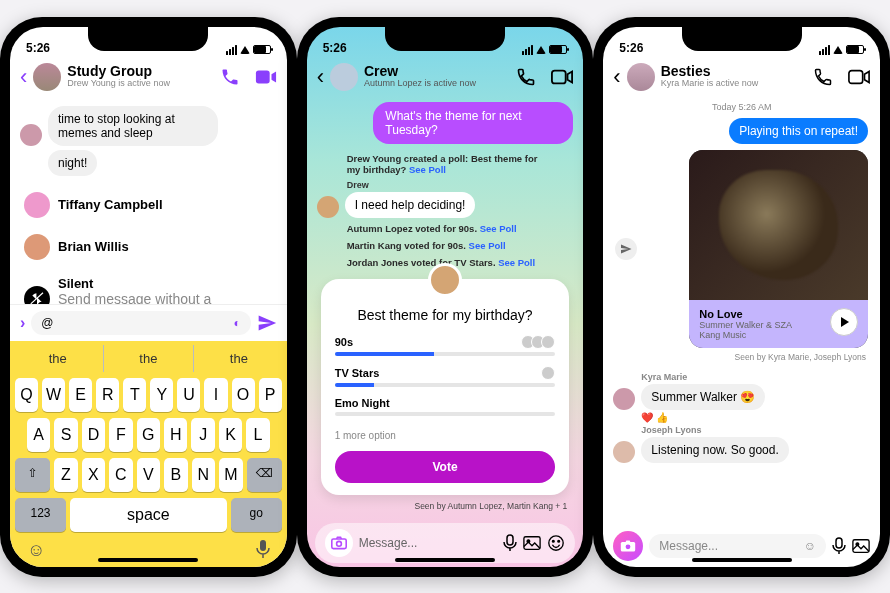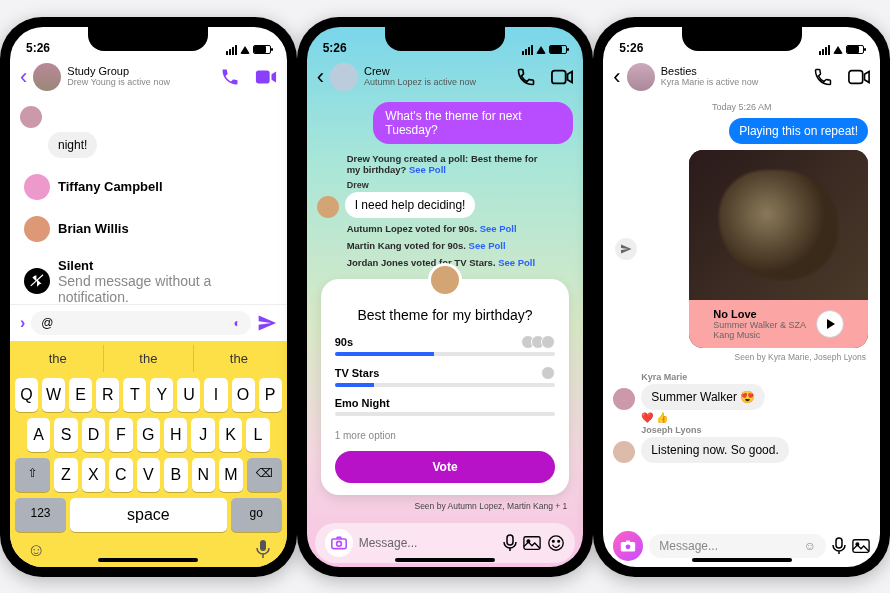--- a/index.html
+++ b/index.html
@@ -13,21 +13,21 @@
   .bars span{width:2px;background:#000;border-radius:.5px}
   .bars span:nth-child(1){height:4px}.bars span:nth-child(2){height:6px}.bars span:nth-child(3){height:8px}.bars span:nth-child(4){height:10px}
   .wifi{width:0;height:0;border-left:5px solid transparent;border-right:5px solid transparent;border-bottom:8px solid #000;border-radius:2px}
   .batt{width:18px;height:9px;border:1px solid #000;border-radius:2px;position:relative}
   .batt::after{content:"";position:absolute;right:-3px;top:2px;width:2px;height:3px;background:#000;border-radius:1px}
   .batt span{display:block;height:100%;width:75%;background:#000;border-radius:1px}
   .hdr{display:flex;align-items:center;gap:6px;padding:6px 10px;border-bottom:1px solid transparent}
   .back{font-size:22px;color:#8a3ffc;font-weight:300}
   .av{width:28px;height:28px;border-radius:50%;background:#ccc;flex:none}
   .av2{width:26px;height:26px;border-radius:50%;background:#ccc;flex:none}
-  .name{font-size:11px;font-weight:400;line-height:1}
+  .name{font-size:14px;font-weight:700;line-height:1}
   .sub{font-size:9px;color:#888;line-height:1.2}
   .hact{margin-left:auto;display:flex;gap:14px;color:#8a3ffc}
   .ico{width:22px;height:22px;display:flex;align-items:center;justify-content:center}
   .body{flex:1;overflow:hidden;position:relative}
   .msg{display:flex;align-items:flex-end;gap:6px;padding:2px 10px}
   .bub{background:#f0f0f0;border-radius:16px;padding:6px 10px;font-size:12px;max-width:170px}
   .avsm{width:22px;height:22px;border-radius:50%;background:#ccc;flex:none}
   .mention{display:flex;align-items:center;gap:8px;padding:8px 14px}
   .mention .n{font-size:13px;font-weight:600}
   .mention .d{font-size:14px;color:#888}
@@ -64,21 +64,21 @@
   .vote{background:#b812c8;color:#fff;text-align:center;padding:9px;border-radius:20px;font-size:12px;font-weight:700;margin-top:6px}
   .seen{font-size:8.5px;color:#444;text-align:right;padding:2px 16px}
   .c2{display:flex;align-items:center;gap:6px;padding:6px 10px;background:rgba(255,255,255,.5);margin:4px 8px;border-radius:22px}
   .cir{width:28px;height:28px;border-radius:50%;background:#fff;display:flex;align-items:center;justify-content:center;flex:none}
   
   .ts{text-align:center;font-size:9px;color:#888;padding:4px}
   .me{background:#0a7cff;color:#fff;border-radius:16px;padding:6px 10px;font-size:12px;margin:2px 12px 4px auto;width:fit-content}
   .att{margin:2px 12px 2px 46px;border-radius:14px;overflow:hidden;background:#1a1a1a;position:relative}
   .att .img{height:150px;background:linear-gradient(135deg,#2a1a1a,#4a3a2a);position:relative}
   .att .img::after{content:"";position:absolute;inset:20px 30px;background:radial-gradient(circle at 40% 40%,#8a7a5a 0%,#3a2a1a 60%);border-radius:40% 50% 45% 55%;filter:blur(1px)}
-  .mus{background:#fca5a5;padding:8px 24px;display:flex;align-items:center;justify-content:space-between}
+  .mus{background:#c4b5fd;padding:8px 10px;display:flex;justify-content:space-between}
   .mus .t1{font-size:11px;font-weight:700}
   .mus .t2{font-size:9px;color:#666}
   .play{width:28px;height:28px;border-radius:50%;background:#fff;border:1px solid #ccc;display:flex;align-items:center;justify-content:center}
   .play::after{content:"";border-left:8px solid #000;border-top:5px solid transparent;border-bottom:5px solid transparent;margin-left:2px}
   .sendic{width:22px;height:22px;background:#eee;border-radius:50%;display:flex;align-items:center;justify-content:center;margin:0 12px 0 auto}
   .seenr{font-size:8.5px;color:#888;text-align:right;padding:2px 14px}
   .react{display:flex;gap:2px;padding:0 12px 0 38px;font-size:10px}
   .cambtn{width:30px;height:30px;border-radius:50%;background:linear-gradient(135deg,#ff5fc4,#c84dff);display:flex;align-items:center;justify-content:center;flex:none}
   .homebar{position:absolute;bottom:5px;left:50%;transform:translateX(-50%);width:100px;height:4px;background:#000;border-radius:2px;z-index:40}
   .p2 .homebar{background:#000}
@@ -121,20 +121,21 @@
             <svg width="22" height="16" viewBox="0 0 24 16" fill="#8a3ffc">
               <rect x="1" y="1" width="15" height="14" rx="3"></rect>
               <path d="M18 5l5-3v12l-5-3z"></path>
             </svg>
           </span>
       </div>
     </div>
     <div class="body">
       <div class="msg" style="margin-top:6px">
         <span class="avsm" style="background:#c9a"></span>
+        <span class="bub">time to stop looking at memes and sleep</span>
       </div>
       <div class="msg">
         <span class="avsm" style="visibility:hidden"></span>
         <span class="bub">night!</span>
       </div>
       <div style="height:6px"></div>
       <div class="mention">
         <span class="av2" style="background:#e9c"></span>
         <span class="n">Tiffany Campbell</span>
       </div>

